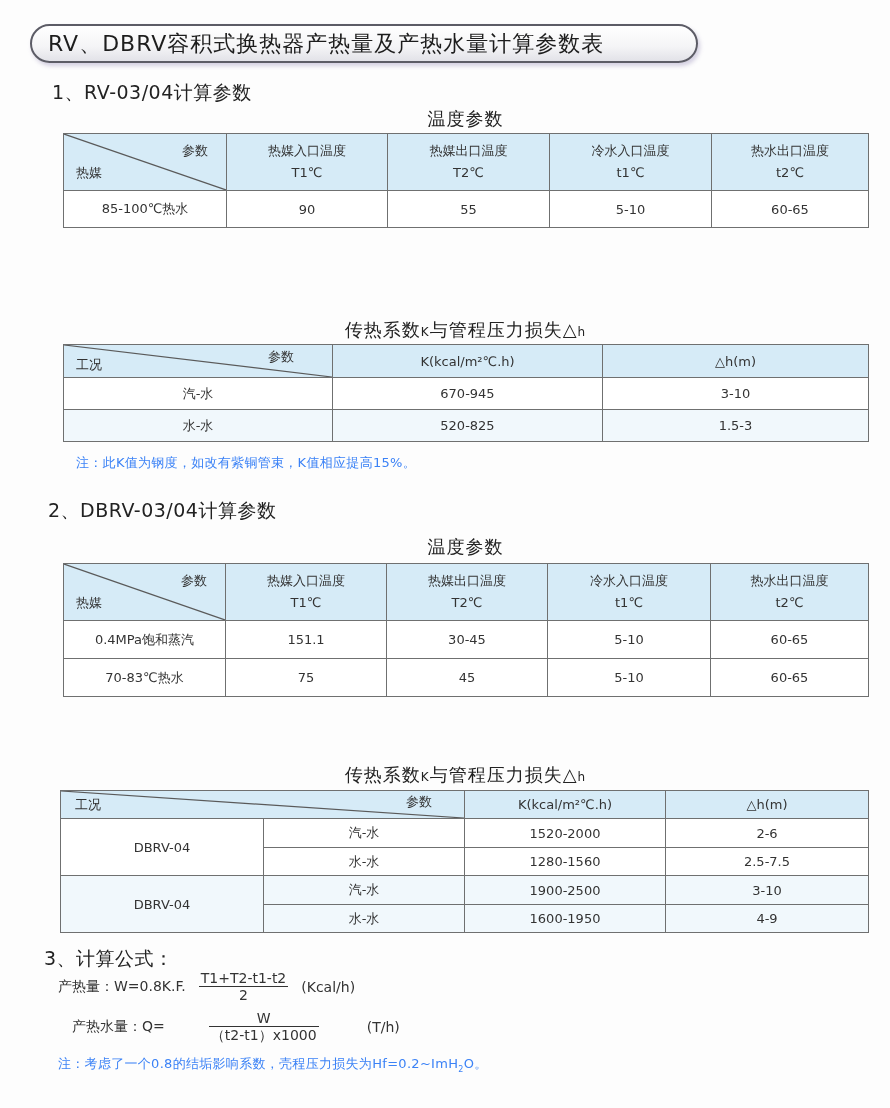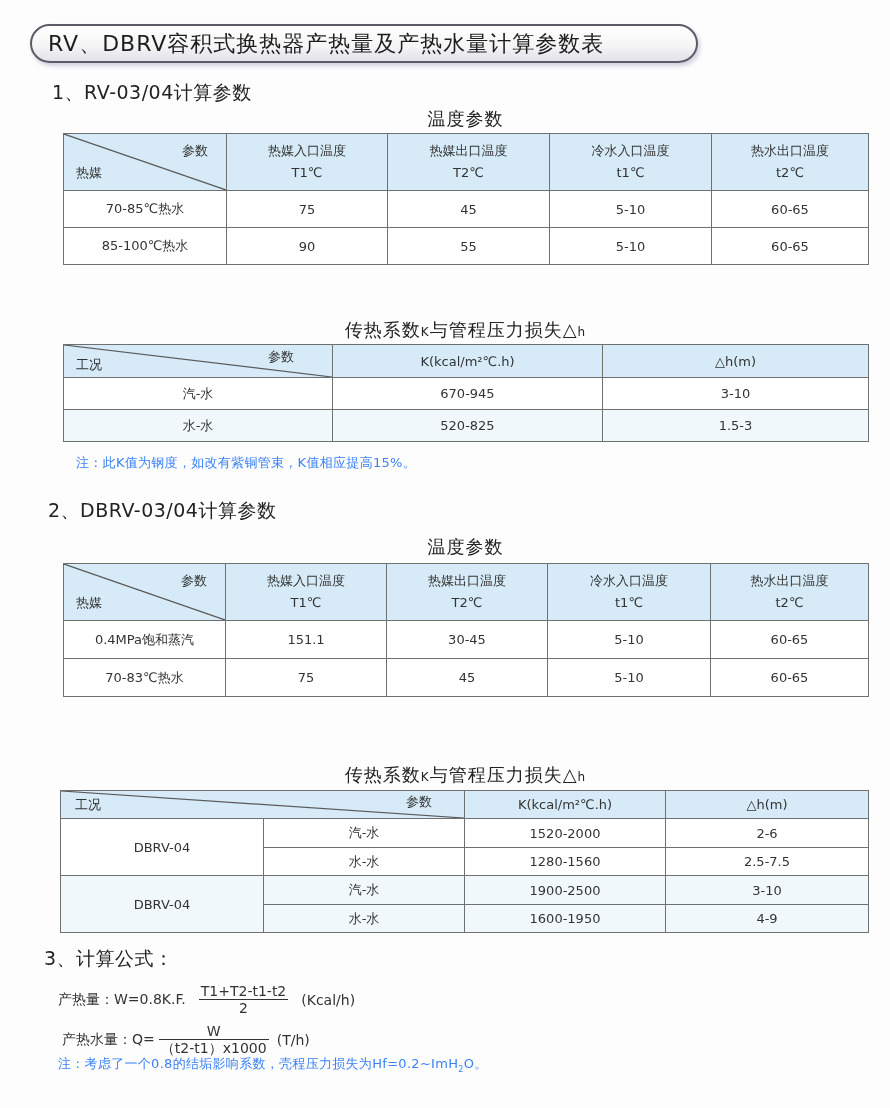--- a/index.html
+++ b/index.html
@@ -33,21 +33,21 @@
   .diag { position: relative; padding: 0; }
   .diag svg { position: absolute; left: 0; top: 0; width: 100%; height: 100%; }
   .diag .tr { position: absolute; right: 18px; top: 8px; font-size: 13px; }
   .diag .bl { position: absolute; left: 12px; bottom: 8px; font-size: 13px; }
 
   .hdr-two { display: flex; flex-direction: column; justify-content: space-around; height: 100%; padding: 6px 0; }
   .hdr-two div { line-height: 22px; }
 
   .note { position: absolute; font-size: 13px; color: #3b82f6; letter-spacing: 0.3px; }
   .formula { position: absolute; font-size: 14px; color: #333; display: flex; align-items: center; }
-  .frac { display: inline-flex; flex-direction: column; align-items: center; margin: 13px 4px; }
+  .frac { display: inline-flex; flex-direction: column; align-items: center; margin: 0 4px; }
   .frac .num { border-bottom: 1.5px solid #333; padding: 0 2px; line-height: 16px; }
   .frac .den { line-height: 16px; }
 </style>
 </head>
 <body>
 
 <div class="title-pill">
   <span>RV、DBRV容积式换热器产热量及产热水量计算参数表</span>
 </div>
 
@@ -91,27 +91,20 @@
         </th>
       <th>
           <div class="hdr-two">
             <div>热水出口温度</div>
             <div>t2℃</div>
           </div>
         </th>
     </tr>
   </thead>
   <tbody>
-    <tr style="height:37px;">
-      <td>70-85℃热水</td>
-      <td>75</td>
-      <td>45</td>
-      <td>5-10</td>
-      <td>60-65</td>
-    </tr>
     <tr style="height:37px;">
       <td>85-100℃热水</td>
       <td>90</td>
       <td>55</td>
       <td>5-10</td>
       <td>60-65</td>
     </tr>
   </tbody>
 </table>
 
@@ -268,21 +261,21 @@
 
 <div class="formula" style="left:58px; top:970px;gap:9px;">
   <span>产热量：W=0.8K.F.</span>
   <span class="frac">
       <span class="num">T1+T2-t1-t2</span>
       <span class="den">2</span>
     </span>
   <span>(Kcal/h)</span>
 </div>
 
-<div class="formula" style="left:62px; top:1010px;">
+<div class="formula" style="left:72px; top:1010px;gap:40px;">
   <span>产热水量：Q=</span>
   <span class="frac" style="min-width:110px;">
       <span class="num" style="align-self:stretch; text-align:center;">W</span>
       <span class="den">（t2-t1）x1000</span>
     </span>
   <span style="margin-left:4px;">(T/h)</span>
 </div>
 
 <div class="note" style="left:58px; top:1055px;"><span>注：考虑了一个0.8的结垢影响系数，壳程压力损失为Hf=0.2~ImH</span><sub style="font-size:8px;">2</sub><span>O。</span></div>
 

